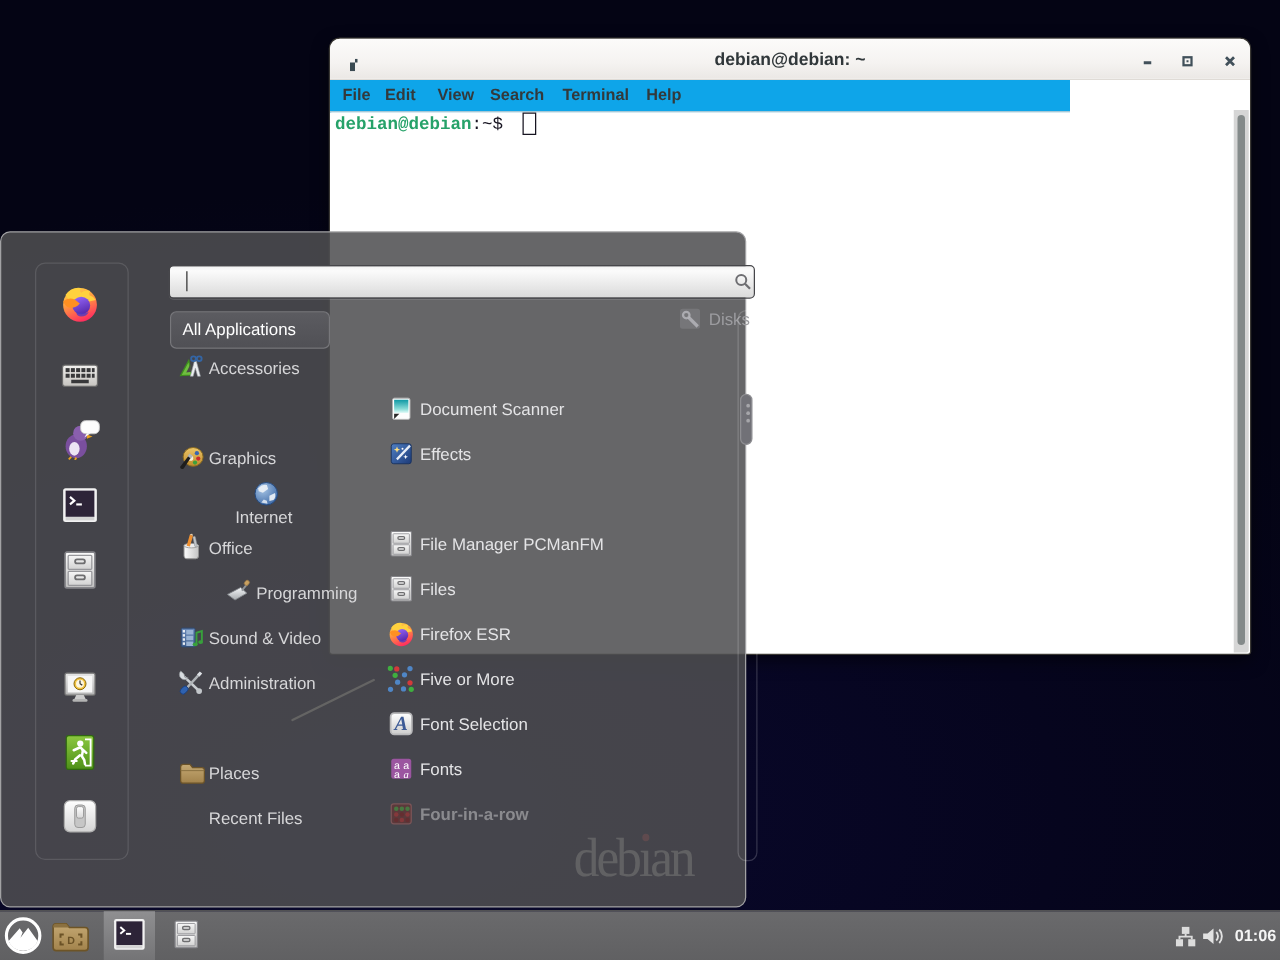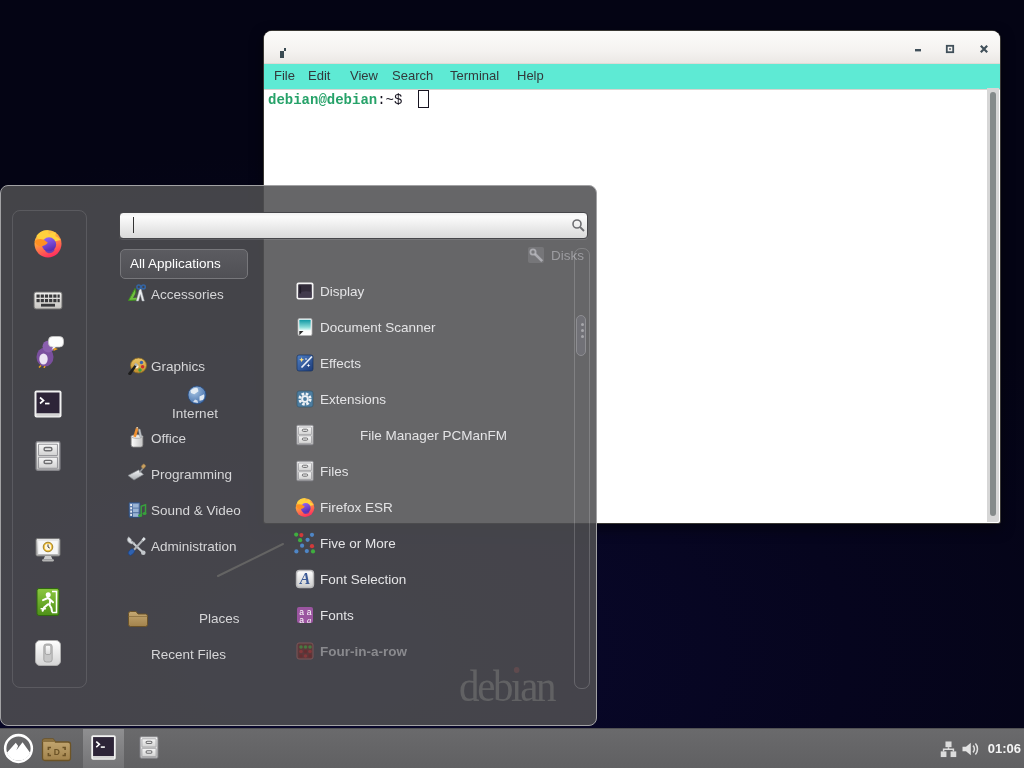--- a/index.html
+++ b/index.html
@@ -17,22 +17,22 @@
 
   
   #term{left:264px;top:31px;width:736px;height:492px;border-radius:8px 8px 2px 2px;
     background:#ffffff;box-shadow:0 0 0 1px #3a3834, 0 5px 14px rgba(0,0,0,0.55);}
   #tbar{left:0;top:0;width:736px;height:32px;border-radius:8px 8px 0 0;
     background:linear-gradient(#fcfbfa,#f5f3f1 60%,#ebe8e5);border-bottom:1px solid #dfdbd6;}
   #ttitle{left:0;top:0;width:736px;height:32px;line-height:33px;text-align:center;
     font-size:14px;font-weight:bold;color:#30373a;}
   .wbtn{top:0;height:32px;width:20px;}
   #ticon{left:15px;top:13px;}
-  #tmenu{left:0;top:33px;width:736px;height:25px;background:#5eead4;border-bottom:1px solid #d8d4cf;
-    font-size:13px;color:#33393b;}
+  #tmenu{left:0;top:33px;width:592px;height:25px;background:#0ea5e9;border-bottom:1px solid #d8d4cf;
+    font-size:13px;color:#33393b;font-weight:bold;}
   #tmenu span{position:absolute;top:4px;}
   #tcontent{left:1px;top:59px;width:722px;height:432px;background:#fff;}
   #tprompt{left:3px;top:2px;font-family:"Liberation Mono",monospace;font-size:14px;line-height:17px;color:#171421;}
   #tprompt b{color:#26a269;}
   #tcursor{left:153px;top:0px;width:9px;height:16px;border:1.5px solid #171421;background:#fff;}
   #tscroll{left:723px;top:57px;width:12px;height:434px;background:#d6d6d6;border-radius:0 0 2px 0;}
   #tthumb{left:2.5px;top:4px;width:6px;height:424px;background:#848a8a;border-radius:3px;}
 
   
   #panel{left:0;top:728px;width:1024px;height:40px;background:linear-gradient(#6a6a6c,#606062);border-top:1px solid #515153;}
@@ -149,20 +149,21 @@
           <stop offset="1" stop-color="#d8d8d8"></stop>
         </linearGradient>
 </defs>
     </svg>
   <div id="wall" class="abs">
     <div id="wm" class="abs">deb<span class="di">ı<span class="dot"></span></span>an</div>
   </div>
 
   <div id="term" class="abs">
     <div id="tbar" class="abs"></div>
+    <div id="ttitle" class="abs">debian@debian: ~</div>
     <div id="ticon" class="abs"><svg width="8" height="10">
           <rect x="1" y="3" width="4" height="7" fill="#3a4a52"></rect>
           <rect x="5" y="0" width="2" height="3" fill="#3a4a52"></rect>
         </svg></div>
     <div class="wbtn abs" style="left:644px;"><svg width="20" height="32">
           <rect x="7" y="18" width="6" height="2.4" fill="#41505a"></rect>
         </svg></div>
     <div class="wbtn abs" style="left:676px;"><svg width="20" height="32">
           <rect x="6.8" y="14.8" width="6.4" height="6.4" fill="none" stroke="#41505a" stroke-width="1.8"></rect>
           <rect x="9.2" y="17.2" width="1.6" height="1.6" fill="#41505a"></rect>
@@ -181,21 +182,21 @@
     <div id="tcontent" class="abs">
       <div id="tprompt" class="abs"><b>debian@debian</b>:~$</div>
       <div id="tcursor" class="abs"></div>
     </div>
     <div id="tscroll" class="abs">
         <div id="tthumb" class="abs"></div>
       </div>
   </div>
 
   <div id="menu" class="abs"></div>
-  <div id="menuitems" class="abs" style="left:0;top:185px;width:690px;height:541px;overflow:hidden;">
+  <div id="menuitems" class="abs" style="left:16px;top:185px;width:690px;height:541px;overflow:hidden;">
     <div id="sidebox" class="abs"></div>
     <div id="search" class="abs">
         <div id="scursor" class="abs"></div>
       <svg class="abs" style="left:451px;top:5px;" width="15" height="15">
           <circle cx="6" cy="6" r="4" fill="none" stroke="#6e6e72" stroke-width="1.6"></circle>
           <path d="M9 9 L13 13" stroke="#6e6e72" stroke-width="1.8"></path>
         </svg>
     </div>
     <div id="allapps" class="abs">All Applications</div>
     <div class="cat abs" style="top:91px;">
@@ -234,21 +235,21 @@
             <path d="M5.2 9.5 h11.6 v8.3 q0 2.2-2.2 2.2 h-7.2 q-2.2 0-2.2-2.2 z" fill="url(#cup)" stroke="#909090" stroke-width="0.8"></path>
             <ellipse cx="11" cy="9.5" rx="5.8" ry="1.8" fill="#ececec" stroke="#9a9a9a" stroke-width="0.7"></ellipse>
             <g transform="rotate(16 9.5 6)">
               <rect x="8.4" y="1" width="2.7" height="9" fill="#f09030"></rect>
               <path d="M8.4 1 l1.35-1.9 1.35 1.9 z" fill="#ecd0a8"></path>
             </g>
             <rect x="13" y="2" width="2" height="8.5" rx="0.9" fill="#c0c4c8" stroke="#8a8e92" stroke-width="0.4" transform="rotate(-12 14 6)"></rect>
           </svg></span>
         <span>Office</span>
       </div>
-<div class="cat abs" style="top:271px;">
+<div class="cat abs" style="top:271px;justify-content:flex-end;">
         <span class="ic"><svg width="22" height="22" viewBox="0 0 22 22">
             <path d="M2 12.5 L12.5 7 l5 4.5 -9.5 5.5 z" fill="url(#met)" stroke="#808488" stroke-width="0.7"></path>
             <path d="M13.5 9.5 L17.5 4.5" stroke="#909498" stroke-width="1.5"></path>
             <rect x="15.8" y="1.2" width="3.4" height="4.2" rx="1.4" fill="#c8a060" stroke="#96764a" stroke-width="0.6" transform="rotate(40 17.5 3.3)"></rect>
           </svg></span>
         <span>Programming</span>
       </div>
 <div class="cat abs" style="top:307px;">
         <span class="ic"><svg width="22" height="22" viewBox="0 0 22 22">
             <rect x="3" y="3.5" width="11" height="15" rx="1" fill="url(#flm)" stroke="#2e4a74" stroke-width="0.8"></rect>
@@ -273,76 +274,58 @@
         <span class="ic"><svg width="22" height="22" viewBox="0 0 22 22">
             <path d="M5.5 6.5 L17 17.5" stroke="#c9cdd1" stroke-width="2.2"></path>
             <path d="M2.6 1.8 a4 4 0 1 0 6 5.6 l-2.6-0.4 -0.8-2.8 z" fill="#d8dce0" stroke="#8e9296" stroke-width="0.6"></path>
             <circle cx="17.3" cy="17.8" r="2.3" fill="#c2c6ca"></circle>
             <path d="M5 18 L16.5 5.5" stroke="#b0b4b8" stroke-width="2"></path>
             <path d="M16.5 5.5 l2.3-2.5" stroke="#dde1e5" stroke-width="2.6"></path>
             <rect x="1.8" y="14.8" width="7" height="4.6" rx="2.2" fill="#2f62b0" stroke="#1d4180" stroke-width="0.7" transform="rotate(-47 5.3 17.1)"></rect>
           </svg></span>
         <span>Administration</span>
       </div>
-<div class="cat abs" style="top:415px;gap:48px;">
+<div class="cat abs" style="top:415px;">
         <span class="ic"><svg width="22" height="22" viewBox="0 0 22 22">
             <path d="M2.5 6.5 q0-2 2-2 h5.5 l2 2.5 h7.5 q2 0 2 2 v8.5 q0 2-2 2 h-15 q-2 0-2-2 z" fill="url(#fol)" stroke="#6b5329" stroke-width="1"></path>
             <path d="M2.5 9.5 h19" stroke="#8a7040" stroke-width="0.8"></path>
           </svg></span>
         <span>Places</span>
       </div>
 <div class="cat abs" style="top:451px;">
         <span class="ic"></span>
         <span>Recent Files</span>
       </div>
     <div class="app dim1 abs" style="top:52px;justify-content:flex-end;">
         <span class="ic"><svg width="22" height="22" viewBox="0 0 22 22">
             <rect x="3" y="3" width="16" height="16" rx="2" fill="#96969c" opacity="0.35"></rect>
             <circle cx="8" cy="8" r="2.6" fill="none" stroke="#c2c2c8" stroke-width="1.8" opacity="0.7"></circle>
             <path d="M10 10 L17.2 17.2" stroke="#c2c2c8" stroke-width="2.6" opacity="0.7"></path>
           </svg></span>
         <span>Disks</span>
-      </div>
-<div class="app abs" style="top:88px;">
-        <span class="ic"><svg width="22" height="22" viewBox="0 0 22 22">
-            <rect x="2.5" y="2.5" width="17" height="17" rx="2" fill="#f4f4f4"></rect>
-            <rect x="4.2" y="4.2" width="13.6" height="13.6" rx="0.8" fill="#322c3a"></rect>
-            <path d="M4.2 13.4 q5-3.5 13.6-1.5 v5.9 h-13.6 z" fill="#484054" opacity="0.75"></path>
-            <path d="M6.3 6.3 v7.2" stroke="#201c28" stroke-width="1.6"></path>
-          </svg></span>
-        <span>Display</span>
       </div>
 <div class="app abs" style="top:124px;">
         <span class="ic"><svg width="22" height="22" viewBox="0 0 22 22">
             <rect x="4" y="2.5" width="14" height="17" rx="1.5" fill="#fdfdfd" stroke="#b0b0b0" stroke-width="0.8"></rect>
             <rect x="5.3" y="3.8" width="11.4" height="10.6" fill="url(#scn)"></rect>
             <path d="M5.3 19.2 l4.2-4.2 h-4.2 z" fill="#2a2a2a"></path>
           </svg></span>
         <span>Document Scanner</span>
       </div>
 <div class="app abs" style="top:160px;">
         <span class="ic"><svg width="22" height="22" viewBox="0 0 22 22">
             <rect x="3" y="3" width="16" height="16" rx="2" fill="url(#eff)" stroke="#16305e" stroke-width="0.7"></rect>
             <path d="M18 4.5 L7.5 15.5" stroke="#e8eef8" stroke-width="1.8"></path>
             <path d="M7.6 5.2 l0.7 1.8 1.8 0.7 -1.8 0.7 -0.7 1.8 -0.7-1.8 -1.8-0.7 1.8-0.7 z" fill="#ffe080"></path>
             <path d="M14.5 11.5 l0.5 1.4 1.4 0.5 -1.4 0.5 -0.5 1.4 -0.5-1.4 -1.4-0.5 1.4-0.5 z" fill="#fff"></path>
             <circle cx="12" cy="7" r="0.8" fill="#fff"></circle>
           </svg></span>
         <span>Effects</span>
       </div>
-<div class="app abs" style="top:196px;">
-        <span class="ic"><svg width="22" height="22" viewBox="0 0 22 22">
-            <rect x="3" y="3" width="16" height="16" rx="2" fill="#4d7da0" stroke="#35596e" stroke-width="0.7"></rect>
-            <circle cx="11" cy="11" r="5.2" fill="none" stroke="#eef2f6" stroke-width="2.8" stroke-dasharray="2.55 1.55"></circle>
-            <circle cx="11" cy="11" r="3.8" fill="#eef2f6"></circle>
-            <circle cx="11" cy="11" r="1.9" fill="#4d7da0"></circle>
-          </svg></span>
-        <span>Extensions</span>
-      </div>
-<div class="app abs" style="top:232px;gap:40px;">
+<div class="app abs" style="top:232px;">
         <span class="ic"><svg width="22" height="22" viewBox="0 0 22 22">
             <rect x="2.8" y="1.2" width="16.4" height="19.6" rx="1" fill="url(#cab)" stroke="#85858a" stroke-width="0.9"></rect>
             <rect x="4.5" y="3" width="13" height="7.6" rx="0.5" fill="url(#cabd)" stroke="#97979b" stroke-width="0.7"></rect>
             <rect x="4.5" y="11.8" width="13" height="7.6" rx="0.5" fill="url(#cabd)" stroke="#97979b" stroke-width="0.7"></rect>
             <rect x="8.3" y="5.2" width="5.4" height="2.2" rx="1.1" fill="none" stroke="#6e6e70" stroke-width="1"></rect>
             <rect x="8.3" y="14" width="5.4" height="2.2" rx="1.1" fill="none" stroke="#6e6e70" stroke-width="1"></rect>
           </svg></span>
         <span>File Manager PCManFM</span>
       </div>
 <div class="app abs" style="top:268px;">

